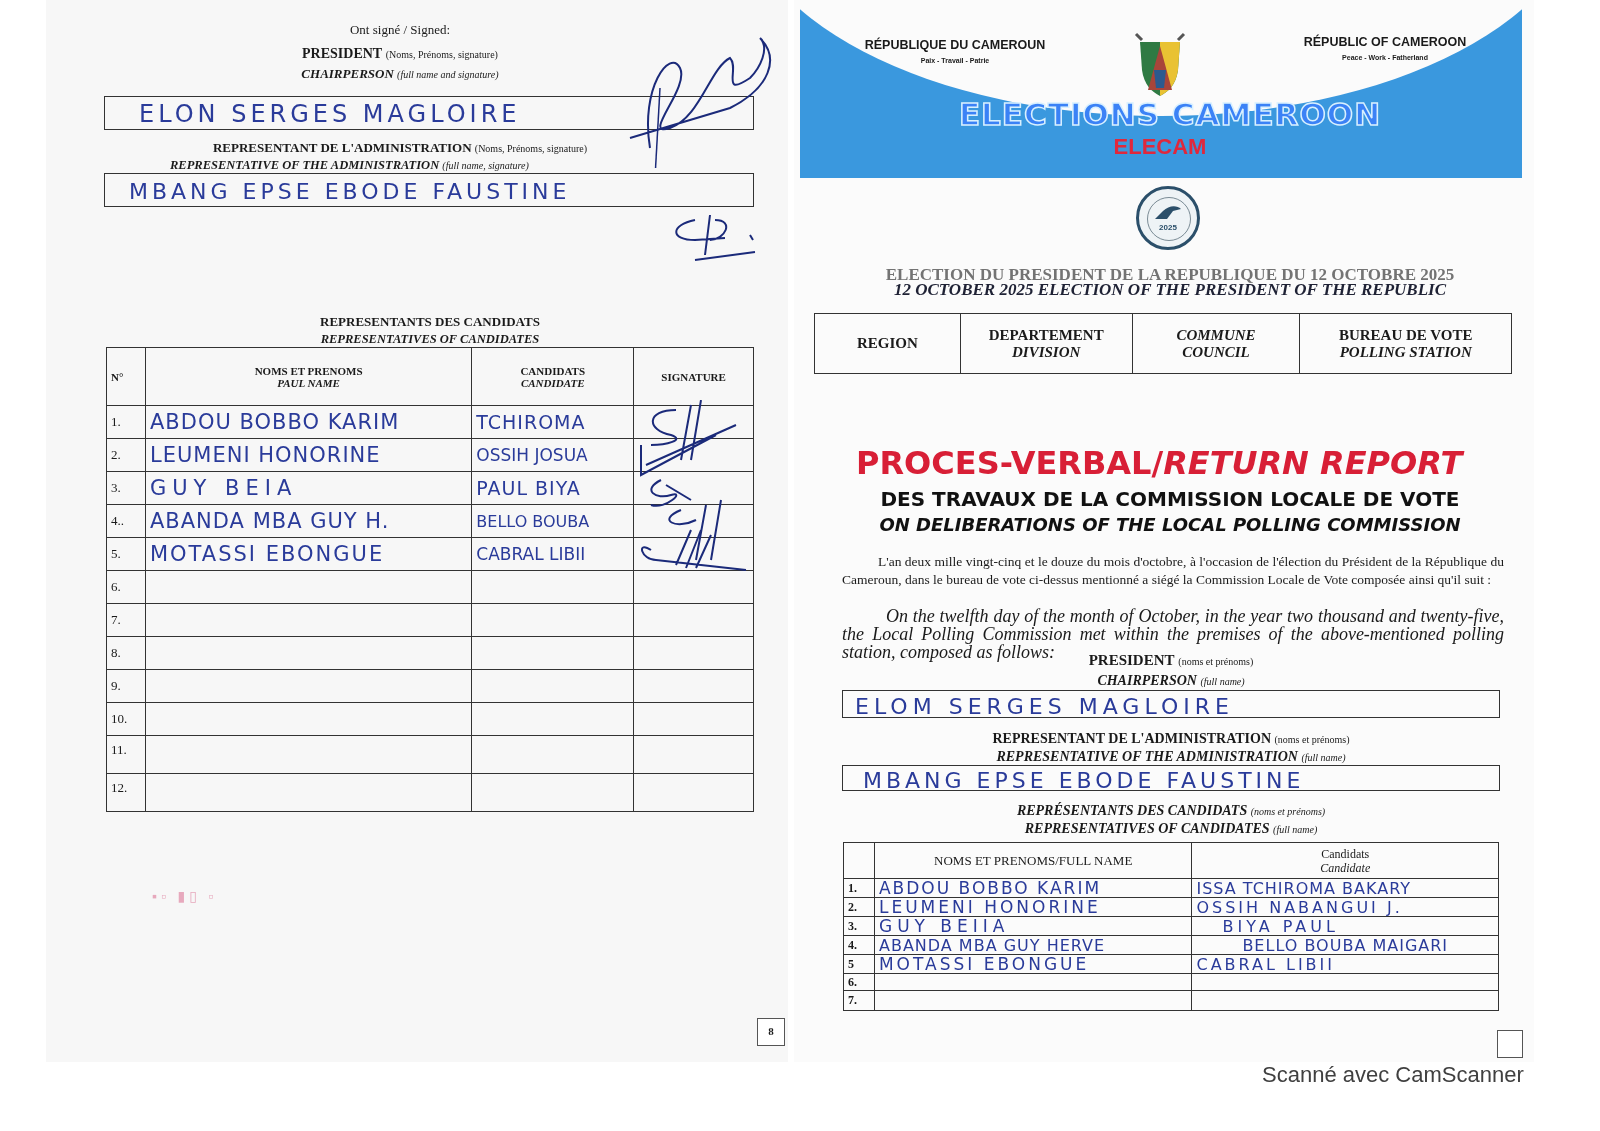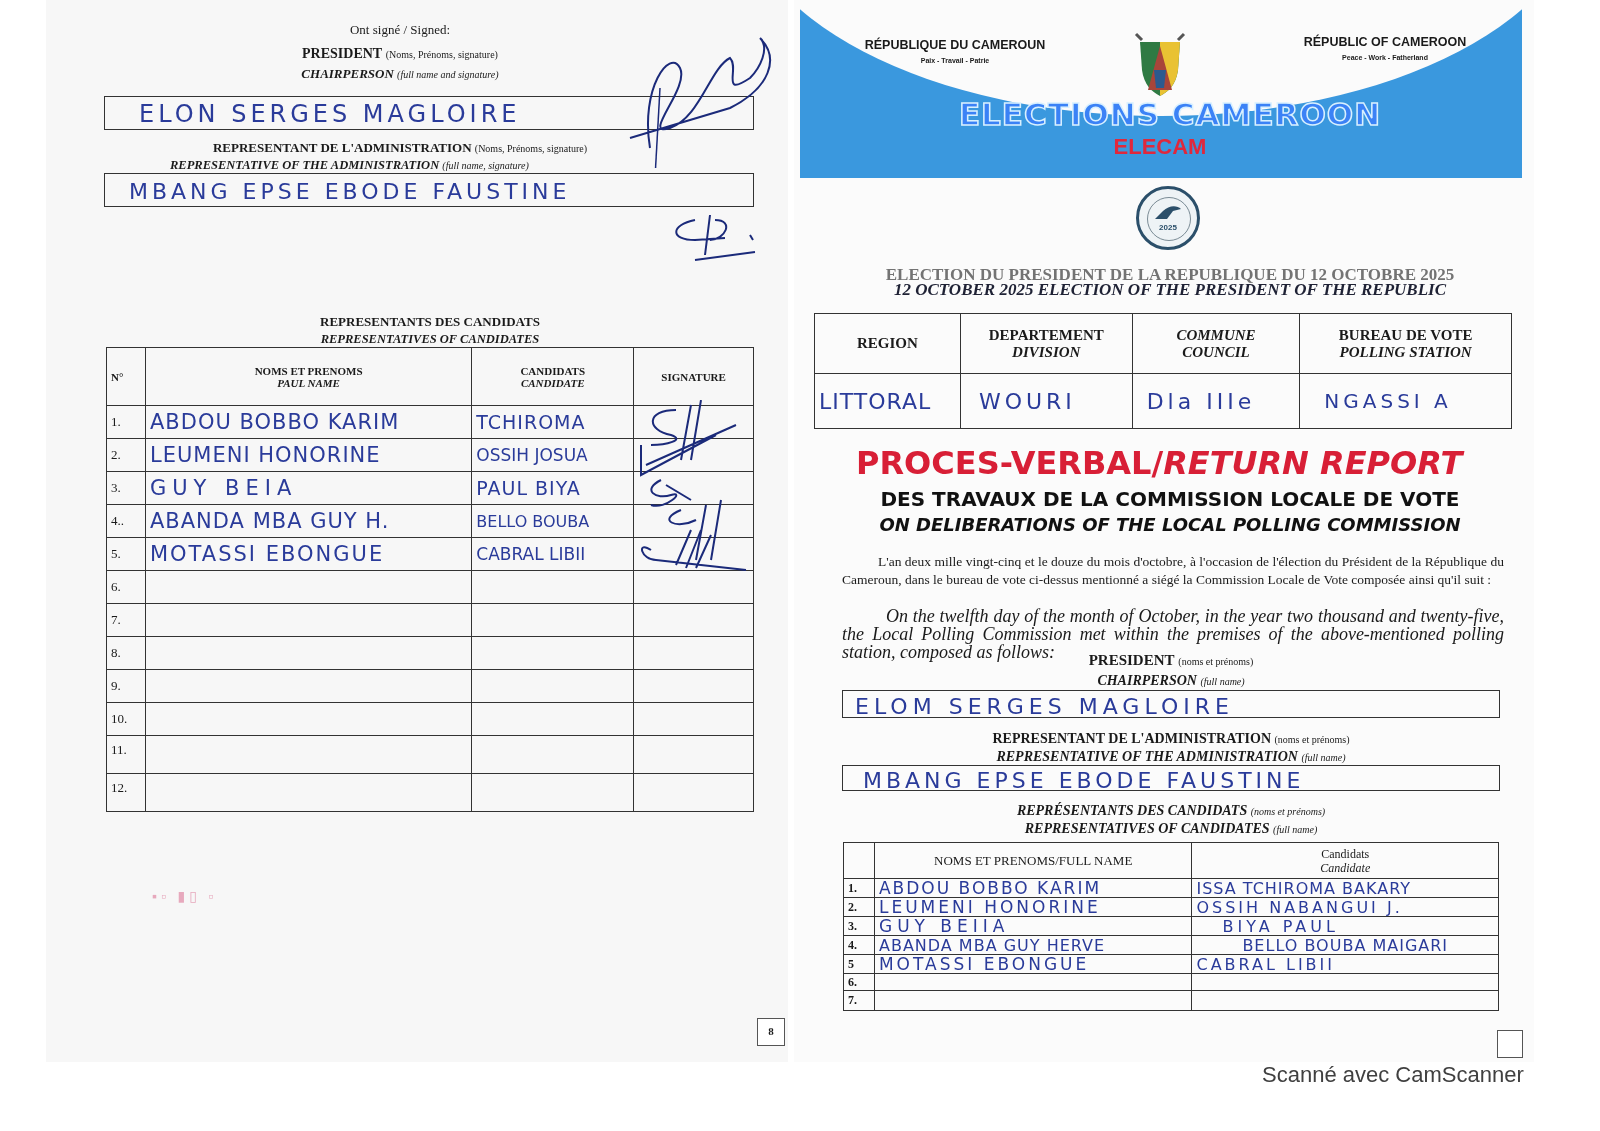--- a/index.html
+++ b/index.html
@@ -203,26 +203,20 @@
         </th>
     <th style="width:168px;" class="i">
           <div>COMMUNE</div>
           <div>COUNCIL</div>
         </th>
     <th style="width:212px;">
           <div>BUREAU DE VOTE</div>
           <div class="i">POLLING STATION</div>
         </th>
   </tr>
-  <tr style="height:55px;">
-    <td class="hw" style="font-size:22px; letter-spacing:1px;">LITTORAL</td>
-    <td class="hw" style="font-size:22px; padding-left:18px;">WOURI</td>
-    <td class="hw" style="font-size:22px; padding-left:14px;">Dla IIIe</td>
-    <td class="hw" style="font-size:20px; padding-left:24px;">NGASSI A</td>
-  </tr>
 </tbody>
   </table>
 
 <div class="abs doc-heading" style="left:856px; top:444px; font-size:32px; color:#d81f36; white-space:nowrap;">
   <span>PROCES-VERBAL/</span><span class="i">RETURN REPORT</span>
 </div>
 <div class="abs center doc-heading" style="left:810px; top:487px; width:720px; font-size:20px; color:#111;">DES TRAVAUX DE LA COMMISSION LOCALE DE VOTE</div>
 <div class="abs center doc-heading i" style="left:810px; top:514px; width:720px; font-size:18px; color:#111;">ON DELIBERATIONS OF THE LOCAL POLLING COMMISSION</div>
 
 <div class="abs" style="left:842px; top:553px; width:662px; font-size:13.5px; line-height:18px; text-indent:36px; text-align:justify;">L'an deux mille vingt-cinq et le douze du mois d'octobre, à l'occasion de l'élection du Président de la République du Cameroun, dans le bureau de vote ci-dessus mentionné a siégé la Commission Locale de Vote composée ainsi qu'il suit :</div>

